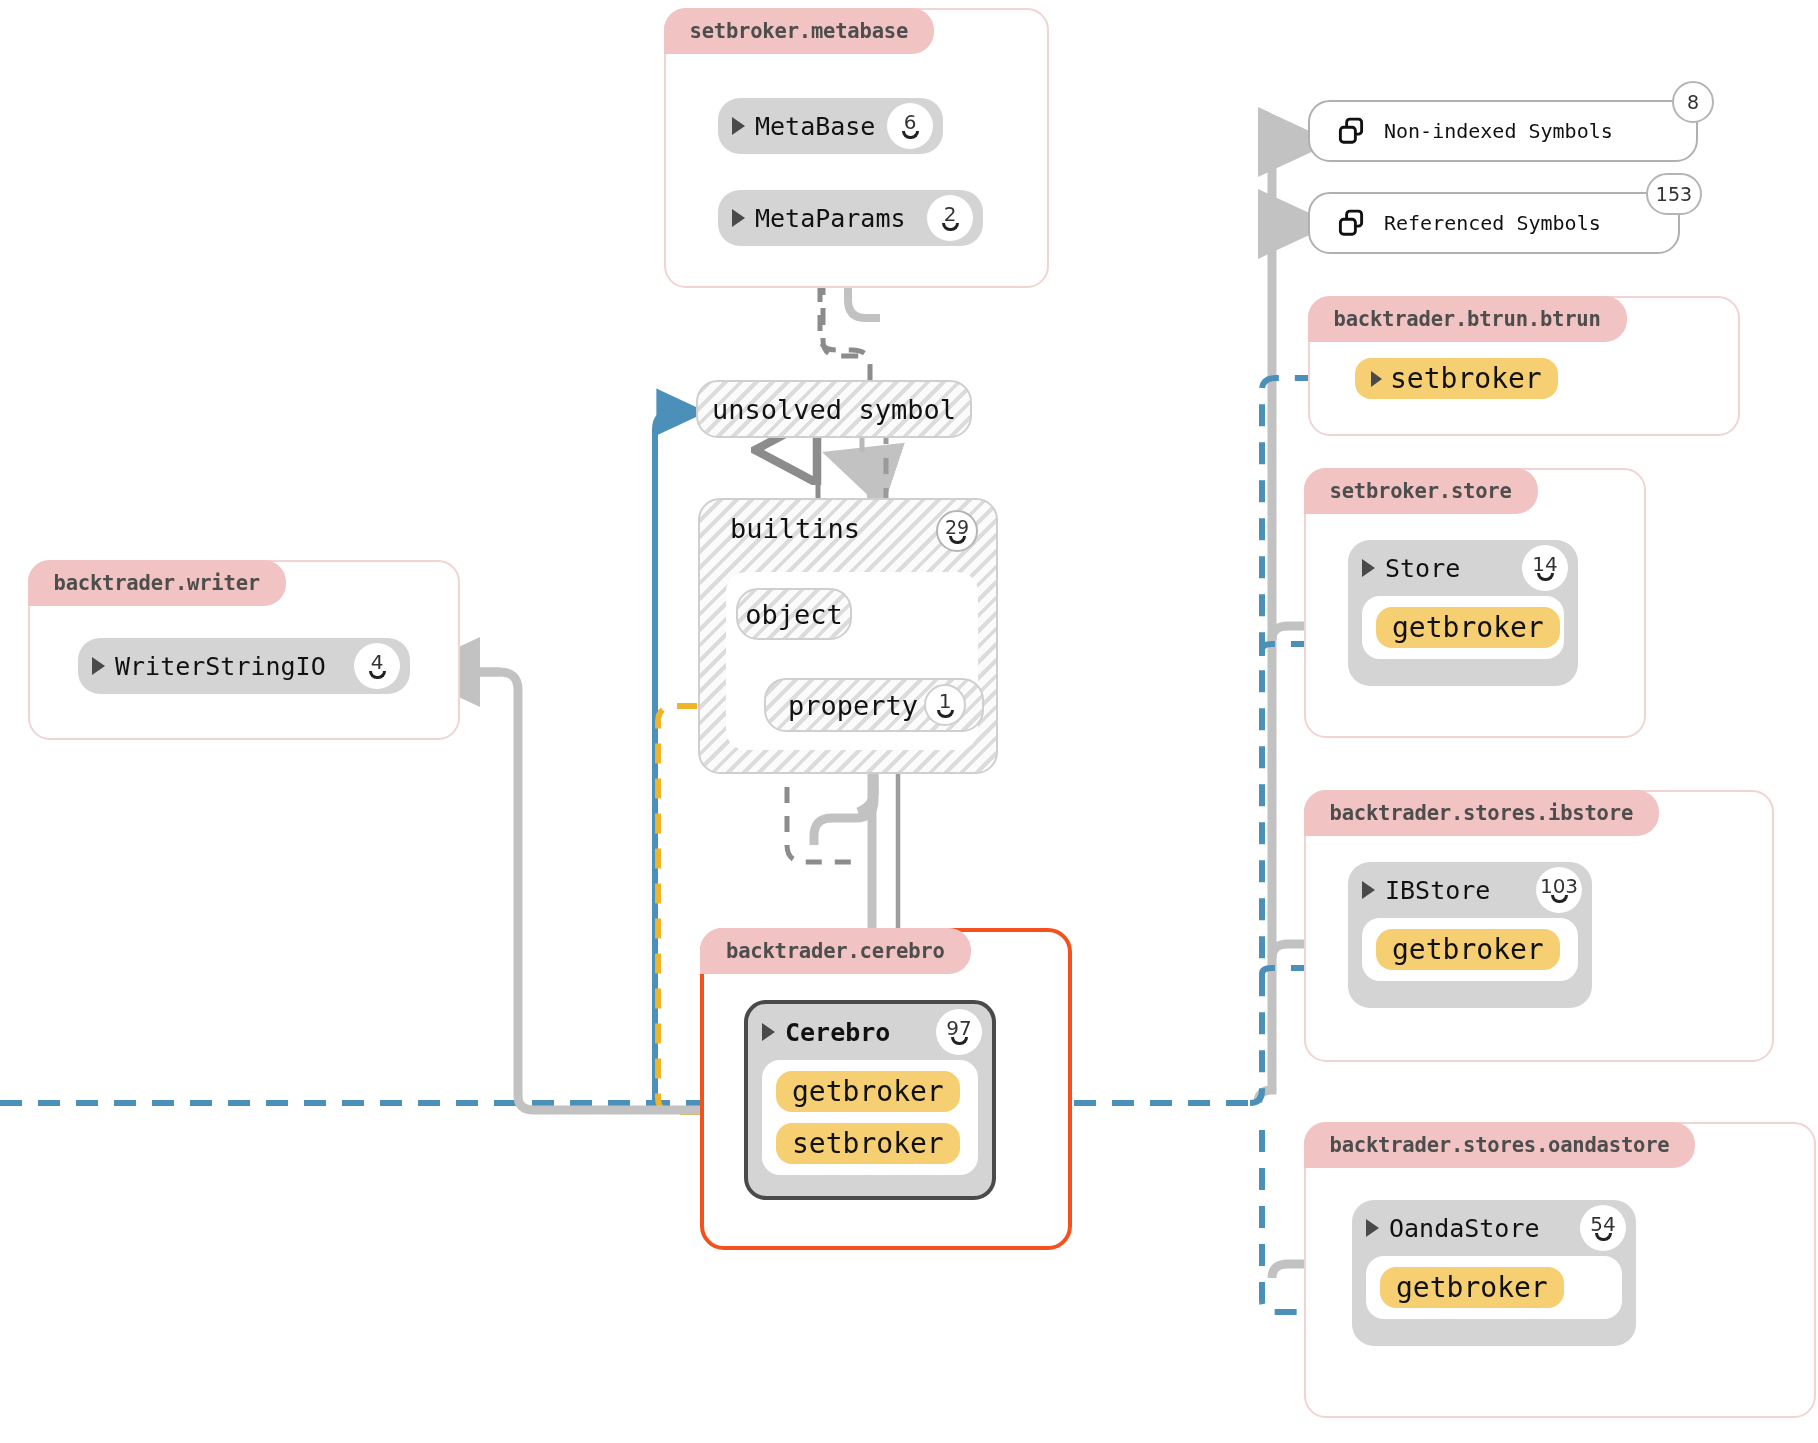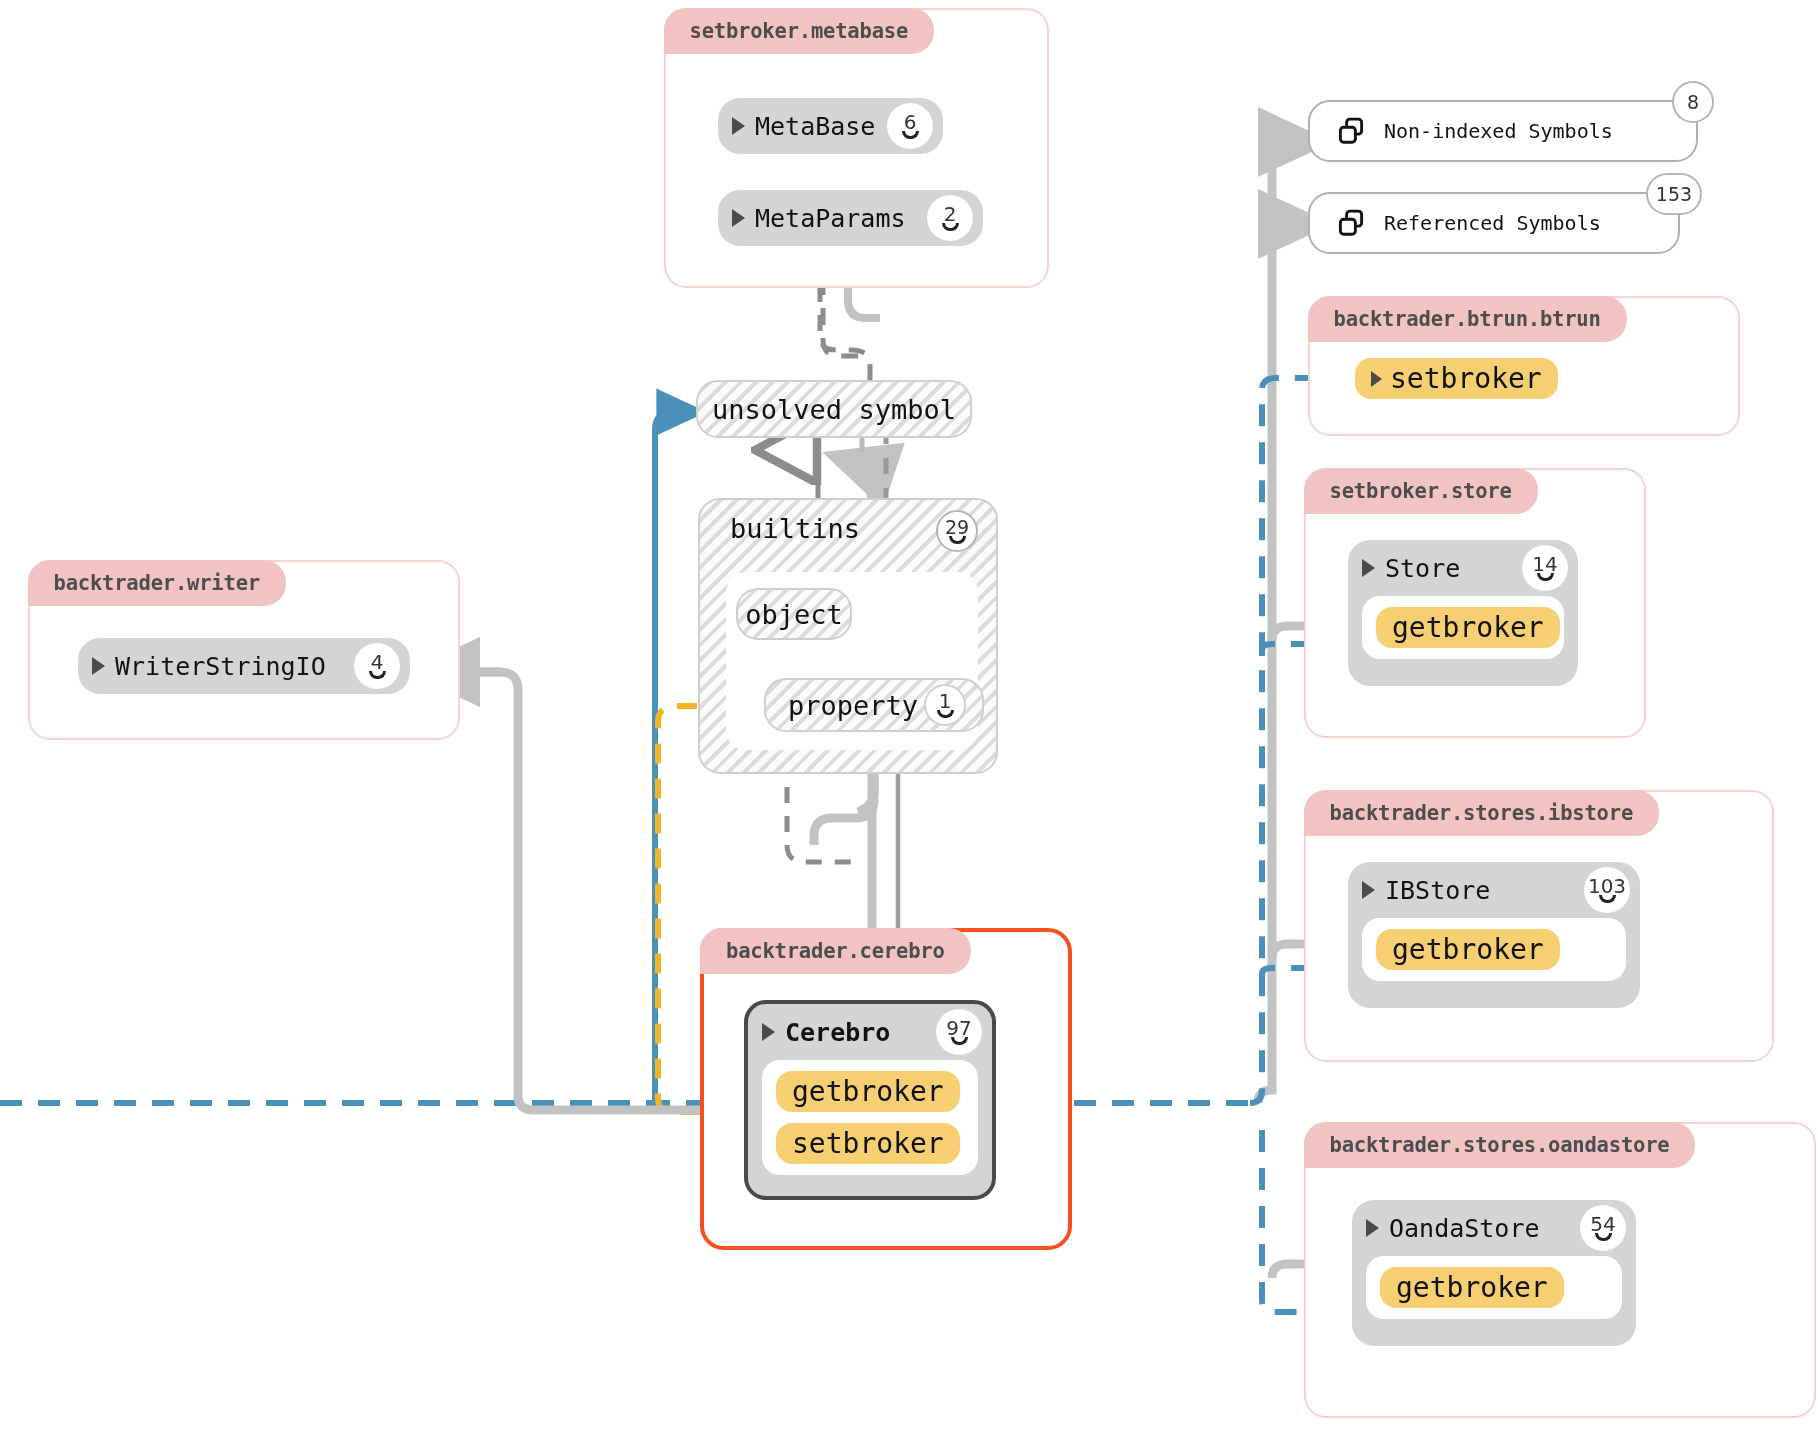--- a/index.html
+++ b/index.html
@@ -375,21 +375,21 @@
       </span>
     </div>
     <div class="members">
       <span class="pill">getbroker</span>
     </div>
   </div>
 
   <div class="module" style="left:1304px; top:790px; width:470px; height:272px;">
     <div class="module-tab">backtrader.stores.ibstore</div>
   </div>
-  <div class="classnode" style="left:1348px; top:862px; width:292px; height:146px;">
+  <div class="classnode" style="left:1348px; top:862px; width:244px; height:146px;">
     <div class="class-head">
       <span class="tri"></span>
       <span class="class-name">IBStore</span>
       <span class="badge">
         <span class="num">103</span>
         <span class="chev"></span>
       </span>
     </div>
     <div class="members">
       <span class="pill">getbroker</span>

